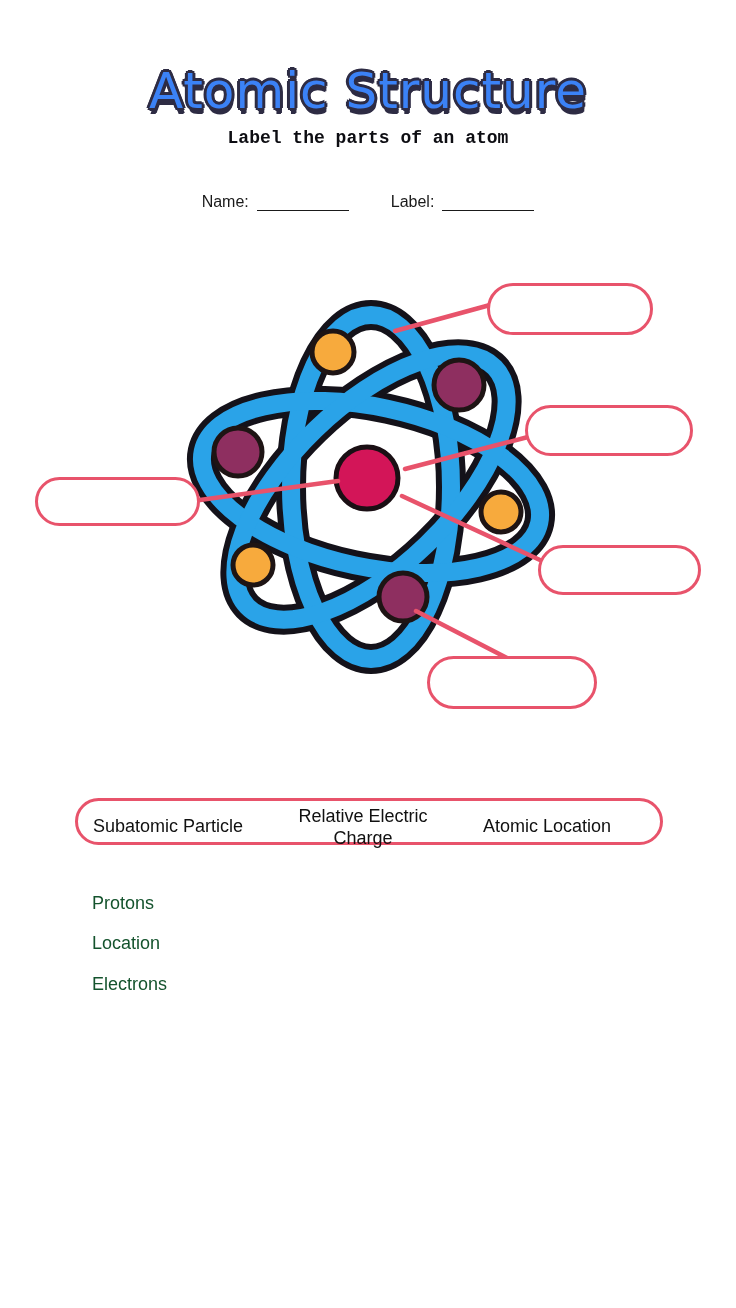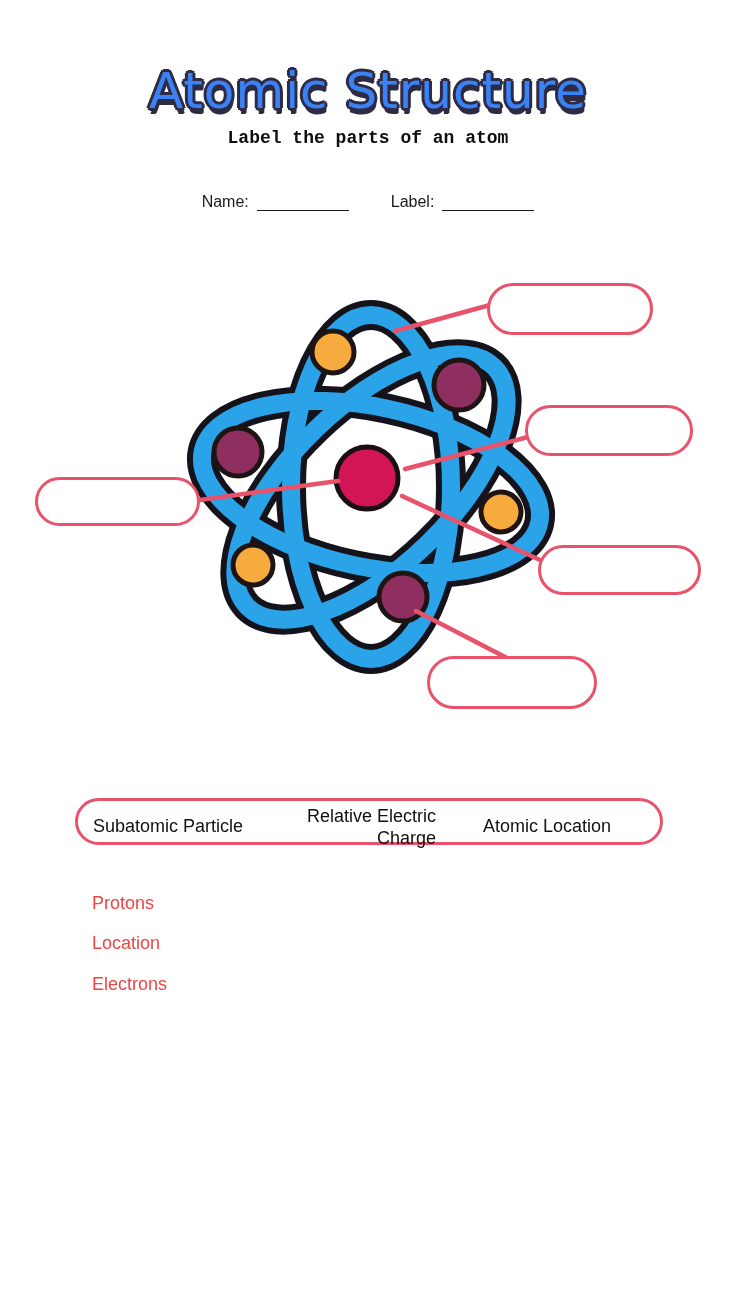--- a/index.html
+++ b/index.html
@@ -63,23 +63,23 @@
   .atom-svg{top:0;left:0;z-index:2;}
 
   
   .table-header-box{
     left:75px;top:798px;width:588px;height:47px;
     border:3.5px solid #e8536b;border-radius:32px;
     box-sizing:border-box;background:#ffffff;
   }
   .th-cell{position:absolute;font-size:18px;color:#111111;}
   .th-1{left:15px;top:15px;}
-  .th-2{left:188px;top:4px;width:170px;text-align:right;line-height:22px;}
+  .th-2{left:200px;top:4px;width:170px;text-align:center;line-height:22px;}
   .th-3{left:405px;top:15px;width:160px;text-align:left;}
-  .row-label{left:92px;font-size:18px;color:#ef4444;}
+  .row-label{left:92px;font-size:18px;color:#14532d;}
   .row-1{top:893px;} .row-2{top:933px;} .row-3{top:974px;text-align:right;}
 </style>
 </head>
 <body>
 
 <div class="page">
 
   <div class="abs title">Atomic Structure</div>
   <div class="abs subtitle">Label the parts of an atom</div>
 

